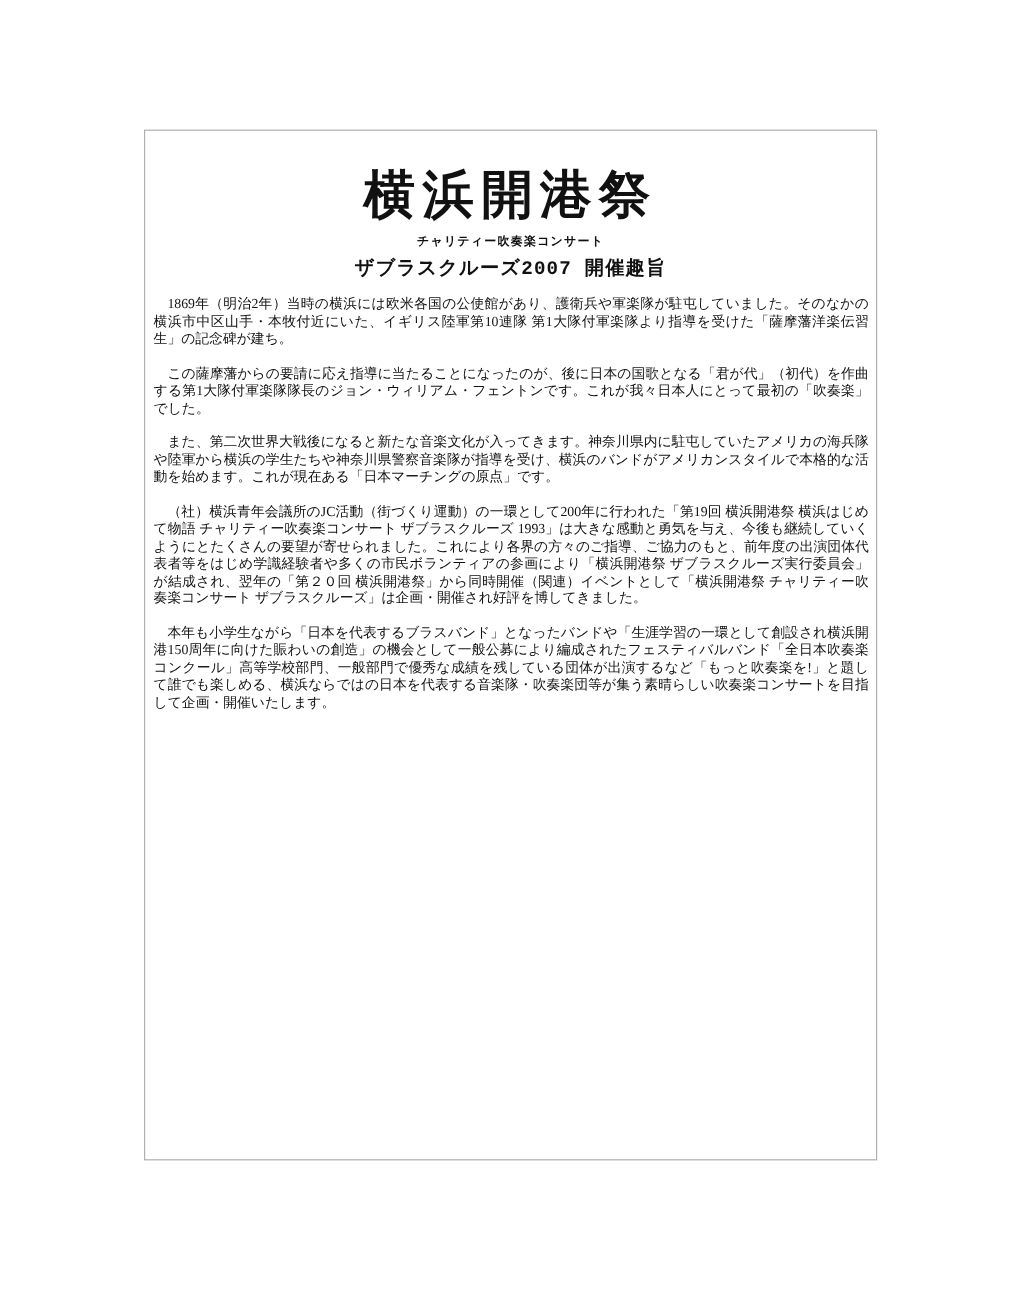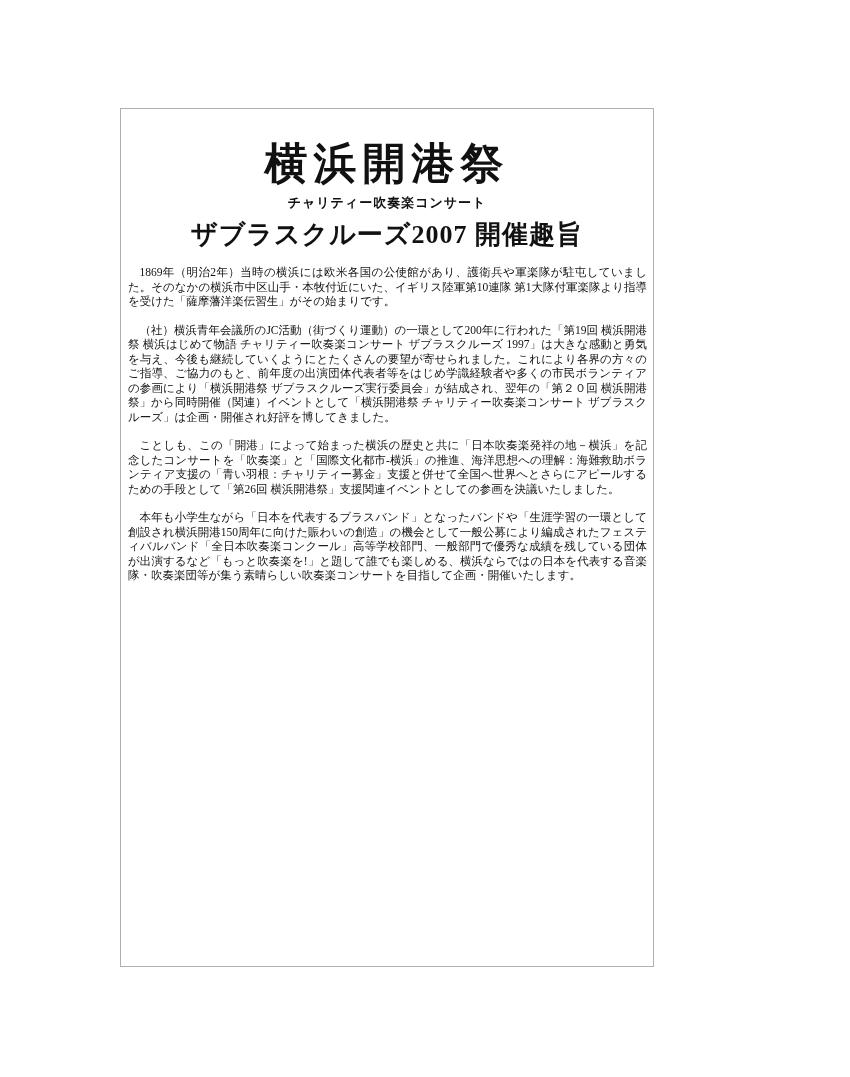--- a/index.html
+++ b/index.html
@@ -11,50 +11,51 @@
     width: 850px;
     height: 1077px;
     position: relative;
     font-family: "Liberation Serif", "DejaVu Serif", serif;
     color: #111111;
   }
   .sheet {
     position: absolute;
     left: 120px;
     top: 108px;
-    width: 534px;
+    width: 611px;
     height: 859px;
     border: 1px solid #b0b0b0;
     box-sizing: border-box;
     background: #ffffff;
     overflow: hidden;
   }
   .masthead {
     text-align: center;
     padding-top: 32px;
   }
   .main-title {
     margin: 0;
     font-size: 43px;
     line-height: 46px;
     font-weight: bold;
     letter-spacing: 6px;
     white-space: nowrap;
   }
   .subtitle {
     margin-top: 7px;
-    font-size: 13px;
+    font-size: 10px;
     font-weight: bold;
     letter-spacing: 1px;
   }
   .event-heading {
     margin: 5px 0 0 0;
-    font-size: 26px;
+    font-size: 16px;
     font-weight: bold;
     letter-spacing: 1px;
+    font-family: Liberation Mono, monospace;
   }
   .bodytext {
     padding: 13px 6px 0 7px;
     font-size: 11.5px;
     line-height: 14.5px;
     text-align: justify;
     text-justify: inter-ideograph;
   }
   .bodytext p {
     margin: 0 0 14px 0;
@@ -64,19 +65,20 @@
 </head>
 <body>
 
 <div class="sheet">
   <div class="masthead">
     <h1 class="main-title">横浜開港祭</h1>
     <div class="subtitle">チャリティー吹奏楽コンサート</div>
     <h2 class="event-heading">ザブラスクルーズ2007 開催趣旨</h2>
   </div>
   <div class="bodytext">
-    <p>1869年（明治2年）当時の横浜には欧米各国の公使館があり、護衛兵や軍楽隊が駐屯していました。そのなかの横浜市中区山手・本牧付近にいた、イギリス陸軍第10連隊 第1大隊付軍楽隊より指導を受けた「薩摩藩洋楽伝習生」がその始まりです。</p>
-    <p>（社）横浜青年会議所のJC活動（街づくり運動）の一環として200年に行われた「第19回 横浜開港祭 横浜はじめて物語 チャリティー吹奏楽コンサート ザブラスクルーズ 1997」は大きな感動と勇気を与え、今後も継続していくようにとたくさんの要望が寄せられました。これにより各界の方々のご指導、ご協力のもと、前年度の出演団体代表者等をはじめ学識経験者や多くの市民ボランティアの参画により「横浜開港祭 ザブラスクルーズ実行委員会」が結成され、翌年の「第２０回 横浜開港祭」から同時開催（関連）イベントとして「横浜開港祭 チャリティー吹奏楽コンサート ザブラスクルーズ」は企画・開催され好評を博してきました。</p>
-    <p>ことしも、この「開港」によって始まった横浜の歴史と共に「日本吹奏楽発祥の地－横浜」を記念したコンサートを「吹奏楽」と「国際文化都市-横浜」の推進、海洋思想への理解：海難救助ボランティア支援の「青い羽根：チャリティー募金」支援と併せて全国へ世界へとさらにアピールするための手段として「第26回 横浜開港祭」支援関連イベントとしての参画を決議いたしました。</p>
+    <p>1869年（明治2年）当時の横浜には欧米各国の公使館があり、護衛兵や軍楽隊が駐屯していました。そのなかの横浜市中区山手・本牧付近にいた、イギリス陸軍第10連隊 第1大隊付軍楽隊より指導を受けた「薩摩藩洋楽伝習生」の記念碑が建ち。</p>
+    <p>この薩摩藩からの要請に応え指導に当たることになったのが、後に日本の国歌となる「君が代」（初代）を作曲する第1大隊付軍楽隊隊長のジョン・ウィリアム・フェントンです。これが我々日本人にとって最初の「吹奏楽」でした。</p>
+    <p>また、第二次世界大戦後になると新たな音楽文化が入ってきます。神奈川県内に駐屯していたアメリカの海兵隊や陸軍から横浜の学生たちや神奈川県警察音楽隊が指導を受け、横浜のバンドがアメリカンスタイルで本格的な活動を始めます。これが現在ある「日本マーチングの原点」です。</p>
+    <p>（社）横浜青年会議所のJC活動（街づくり運動）の一環として200年に行われた「第19回 横浜開港祭 横浜はじめて物語 チャリティー吹奏楽コンサート ザブラスクルーズ 1993」は大きな感動と勇気を与え、今後も継続していくようにとたくさんの要望が寄せられました。これにより各界の方々のご指導、ご協力のもと、前年度の出演団体代表者等をはじめ学識経験者や多くの市民ボランティアの参画により「横浜開港祭 ザブラスクルーズ実行委員会」が結成され、翌年の「第２０回 横浜開港祭」から同時開催（関連）イベントとして「横浜開港祭 チャリティー吹奏楽コンサート ザブラスクルーズ」は企画・開催され好評を博してきました。</p>
     <p>本年も小学生ながら「日本を代表するブラスバンド」となったバンドや「生涯学習の一環として創設され横浜開港150周年に向けた賑わいの創造」の機会として一般公募により編成されたフェスティバルバンド「全日本吹奏楽コンクール」高等学校部門、一般部門で優秀な成績を残している団体が出演するなど「もっと吹奏楽を!」と題して誰でも楽しめる、横浜ならではの日本を代表する音楽隊・吹奏楽団等が集う素晴らしい吹奏楽コンサートを目指して企画・開催いたします。</p>
 
   </div>
 </div>
 
 </body></html>

